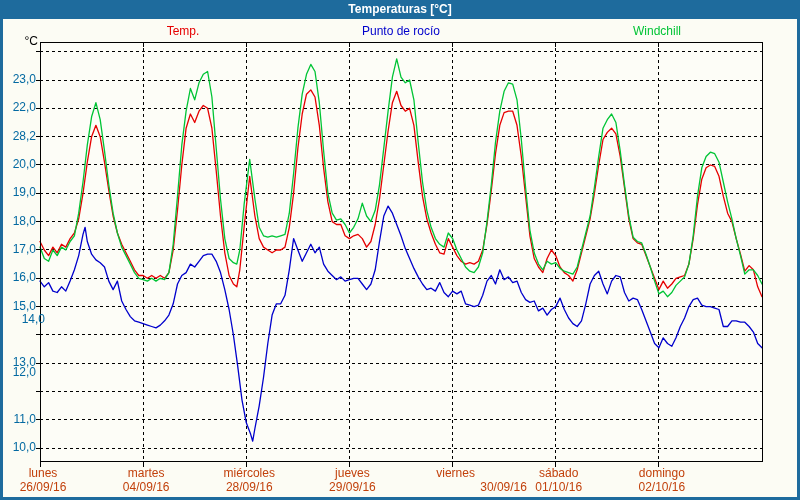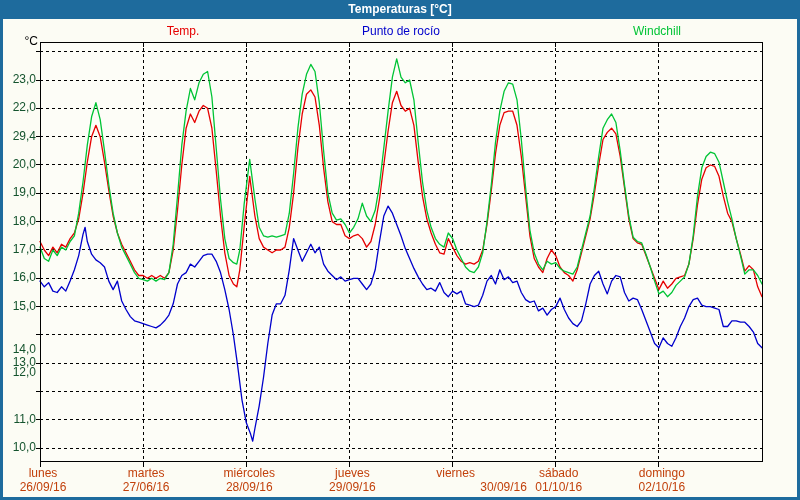--- a/index.html
+++ b/index.html
@@ -14,21 +14,21 @@
     background:#1e6b9d; color:#ffffff; font-size:12px; font-weight:bold;
     text-align:center; line-height:19px;
   }
   .legend-item{
     position:absolute; top:24px; height:14px; font-size:12px;
     transform:translateX(-50%); white-space:nowrap;
   }
   #chart-svg{position:absolute; left:-3px; top:0;}
   .ylab{
     position:absolute; width:33px; text-align:right; font-size:12px;
-    color:#14532d; height:13px; line-height:13px;
+    color:#0369a1; height:13px; line-height:13px;
   }
   .unit-label{
     position:absolute; left:5px; top:34px; width:30px; text-align:right;
     font-size:12px; color:#000;
   }
   .day-name,.day-date{
     position:absolute; transform:translateX(-50%); font-size:12px; color:#c2410c;
     white-space:nowrap; text-align:center; height:13px; line-height:13px;
   }
 </style>
@@ -99,36 +99,36 @@
       <line x1="658.8571428571429" y1="461" x2="658.8571428571429" y2="467" stroke="#000" stroke-width="1" shape-rendering="crispEdges"></line>
       <polyline points="40.0,241.5 44.3,250.0 48.6,255.6 52.9,247.1 57.2,252.8 61.5,244.3 65.8,247.1 70.1,238.6 74.4,233.0 78.7,218.8 83.0,193.3 87.3,162.2 91.6,136.7 95.9,125.3 100.2,136.7 104.5,162.2 108.8,190.5 113.1,216.0 117.4,233.0 121.7,244.3 126.0,252.8 130.3,261.3 134.5,269.8 138.8,275.5 143.1,275.5 147.4,278.3 151.7,275.5 156.0,278.3 160.3,275.5 164.6,278.3 168.9,272.6 173.2,250.0 177.5,210.3 181.8,165.0 186.1,128.2 190.4,114.0 194.7,122.5 199.0,111.2 203.3,105.5 207.6,108.3 211.9,128.2 216.2,170.7 220.5,216.0 224.8,252.8 229.1,275.5 233.4,284.0 236.8,286.8 239.8,269.8 244.1,227.3 249.7,176.3 254.9,216.0 259.2,238.6 263.5,247.1 267.8,250.0 272.1,252.8 276.4,250.0 280.7,250.0 285.0,247.1 289.3,227.3 293.6,193.3 297.9,148.0 302.2,114.0 306.5,94.2 310.8,89.9 315.0,97.0 319.3,125.3 323.6,167.8 327.9,201.8 332.2,221.6 336.5,224.5 340.8,224.5 345.1,235.8 349.4,238.6 353.7,235.8 358.0,234.4 362.3,238.6 366.6,247.1 370.9,241.5 375.2,224.5 379.5,199.0 383.8,165.0 388.1,131.0 392.4,102.7 396.7,91.3 401.0,105.5 405.3,111.2 409.6,108.3 413.9,125.3 418.2,162.2 422.5,196.2 426.8,218.8 431.1,233.0 435.4,244.3 439.7,252.8 444.0,254.2 448.3,238.6 452.6,247.1 456.9,255.6 461.2,261.3 465.5,264.1 469.8,262.7 474.1,264.1 478.4,261.3 482.7,250.0 487.0,224.5 491.3,190.5 495.5,153.7 499.8,125.3 504.1,112.6 508.4,111.2 512.7,111.2 517.0,125.3 521.3,156.5 525.6,196.2 529.9,235.8 534.2,258.5 538.5,267.0 542.8,272.6 547.1,258.5 551.4,250.0 555.7,255.6 560.0,267.0 564.3,272.6 568.6,275.5 572.9,281.1 577.2,269.8 581.5,252.8 585.8,235.8 590.1,218.8 594.4,193.3 598.7,165.0 603.0,139.5 607.3,132.4 611.6,128.2 615.9,133.8 620.2,156.5 624.5,187.7 628.8,218.8 633.1,238.6 637.4,242.9 641.7,244.3 646.0,255.6 650.3,267.0 654.6,278.3 658.9,289.6 663.2,281.1 667.5,288.2 671.8,284.0 676.0,278.3 680.3,276.9 684.6,275.5 688.9,264.1 693.2,238.6 697.5,204.7 701.8,179.2 706.1,167.8 710.4,165.0 714.7,166.4 719.0,176.3 723.3,196.2 727.6,213.2 731.9,221.6 736.2,238.6 740.5,254.2 744.8,271.2 749.1,265.6 753.4,269.8 757.7,286.8 762.0,296.7" fill="none" stroke="#e60000" stroke-width="1.3" stroke-linejoin="round" stroke-linecap="round"></polyline>
       <polyline points="40.0,281.1 44.3,286.8 48.6,282.6 52.9,291.1 57.2,292.5 61.5,286.8 65.8,291.1 70.1,281.1 74.4,269.8 78.7,255.6 83.0,234.4 85.1,227.3 87.3,241.5 91.6,254.2 95.9,259.9 100.2,262.7 104.5,267.0 108.8,281.1 113.1,289.6 117.4,281.1 121.7,301.0 126.0,309.5 130.3,316.6 134.5,320.8 138.8,322.2 143.1,323.6 147.4,325.1 151.7,326.5 156.0,327.9 160.3,325.1 164.6,320.8 168.9,315.1 173.2,303.8 177.5,284.0 181.8,275.5 186.1,272.6 190.4,264.1 194.7,267.0 199.0,261.3 203.3,255.6 207.6,254.2 211.9,254.2 216.2,261.3 220.5,272.6 224.8,289.6 229.1,309.5 233.4,335.0 237.7,366.1 242.0,400.1 246.3,422.8 250.6,434.1 252.7,441.2 254.9,428.5 259.2,405.8 263.5,377.5 267.8,343.5 272.1,315.1 276.4,303.8 280.7,303.8 285.0,295.3 289.3,269.8 293.6,238.6 297.9,250.0 302.2,261.3 306.5,252.8 310.8,244.3 315.0,252.8 319.3,247.1 323.6,264.1 327.9,271.2 332.2,275.5 336.5,279.7 340.8,276.9 345.1,281.1 349.4,279.7 353.7,278.3 358.0,278.3 362.3,284.0 366.6,289.6 370.9,284.0 375.2,269.8 379.5,241.5 383.8,216.0 388.1,206.1 392.4,213.2 396.7,224.5 401.0,235.8 405.3,248.6 409.6,258.5 413.9,268.4 418.2,276.9 422.5,284.0 426.8,289.6 431.1,288.2 435.4,291.1 439.7,282.6 444.0,292.5 448.3,296.7 452.6,291.1 456.9,293.9 461.2,291.1 465.5,303.8 469.8,305.2 474.1,306.6 478.4,305.2 482.7,295.3 487.0,281.1 491.3,275.5 495.5,284.0 499.8,269.8 504.1,279.7 508.4,276.9 512.7,282.6 517.0,281.1 521.3,292.5 525.6,299.6 529.9,302.4 534.2,301.0 538.5,310.9 542.8,308.1 547.1,315.1 551.4,309.5 555.7,306.6 560.0,298.1 564.3,309.5 568.6,318.0 572.9,323.6 577.2,326.5 581.5,320.8 585.8,303.8 590.1,284.0 594.4,275.5 598.7,271.2 603.0,284.0 607.3,293.9 611.6,281.1 615.9,275.5 620.2,276.9 624.5,292.5 628.8,301.0 633.1,298.1 637.4,299.6 641.7,309.5 646.0,320.8 650.3,332.1 654.6,343.5 658.9,347.7 663.2,337.8 667.5,343.5 671.8,346.3 676.0,337.8 680.3,326.5 684.6,318.0 688.9,306.6 693.2,299.6 697.5,298.1 701.8,305.2 706.1,306.6 710.4,306.6 714.7,308.1 719.0,309.5 723.3,326.5 727.6,326.5 731.9,320.8 736.2,320.8 740.5,322.2 744.8,322.2 749.1,326.5 753.4,332.1 757.7,343.5 762.0,347.7" fill="none" stroke="#0000cc" stroke-width="1.3" stroke-linejoin="round" stroke-linecap="round"></polyline>
       <polyline points="40.0,247.1 44.3,258.5 48.6,261.3 52.9,250.0 57.2,255.6 61.5,247.1 65.8,250.0 70.1,241.5 74.4,235.8 78.7,213.2 83.0,182.0 87.3,145.2 91.6,116.8 95.9,102.7 100.2,119.7 104.5,150.8 108.8,184.8 113.1,213.2 117.4,233.0 121.7,247.1 126.0,255.6 130.3,264.1 134.5,272.6 138.8,278.3 143.1,279.7 147.4,281.1 151.7,278.3 156.0,281.1 160.3,278.3 164.6,279.7 168.9,272.6 173.2,244.3 177.5,196.2 181.8,145.2 186.1,111.2 190.4,88.5 194.7,99.8 199.0,82.8 203.3,74.3 207.6,71.5 211.9,97.0 216.2,148.0 220.5,199.0 224.8,238.6 229.1,258.5 233.4,262.7 236.8,264.1 239.8,250.0 244.1,204.7 249.7,159.3 254.9,199.0 259.2,227.3 263.5,235.8 267.8,237.2 272.1,235.8 276.4,237.2 280.7,235.8 285.0,234.4 289.3,213.2 293.6,173.5 297.9,128.2 302.2,94.2 306.5,74.3 310.8,64.4 315.0,71.5 319.3,102.7 323.6,150.8 327.9,193.3 332.2,213.2 336.5,220.2 340.8,218.8 345.1,224.5 349.4,233.0 353.7,227.3 358.0,218.8 362.3,203.2 366.6,216.0 370.9,221.6 375.2,210.3 379.5,184.8 383.8,148.0 388.1,111.2 392.4,77.2 396.7,58.8 401.0,77.2 405.3,82.8 409.6,80.0 413.9,99.8 418.2,142.3 422.5,182.0 426.8,210.3 431.1,227.3 435.4,238.6 439.7,244.3 444.0,247.1 448.3,233.0 452.6,238.6 456.9,250.0 461.2,258.5 465.5,267.0 469.8,271.2 474.1,272.6 478.4,267.0 482.7,252.8 487.0,221.6 491.3,184.8 495.5,142.3 499.8,111.2 504.1,91.3 508.4,82.8 512.7,84.2 517.0,99.8 521.3,139.5 525.6,187.7 529.9,230.1 534.2,252.8 538.5,264.1 542.8,269.8 547.1,261.3 551.4,264.1 555.7,262.7 560.0,268.4 564.3,271.2 568.6,272.6 572.9,274.1 577.2,267.0 581.5,250.0 585.8,233.0 590.1,216.0 594.4,187.7 598.7,156.5 603.0,128.2 607.3,119.7 611.6,114.0 615.9,122.5 620.2,150.8 624.5,184.8 628.8,216.0 633.1,237.2 637.4,241.5 641.7,242.9 646.0,254.2 650.3,267.0 654.6,281.1 658.9,293.9 663.2,291.1 667.5,296.7 671.8,292.5 676.0,285.4 680.3,281.1 684.6,276.9 688.9,264.1 693.2,235.8 697.5,196.2 701.8,167.8 706.1,156.5 710.4,152.2 714.7,153.7 719.0,162.2 723.3,182.0 727.6,201.8 731.9,218.8 736.2,238.6 740.5,255.6 744.8,274.1 749.1,269.8 753.4,269.8 757.7,275.5 762.0,284.0" fill="none" stroke="#00c435" stroke-width="1.3" stroke-linejoin="round" stroke-linecap="round"></polyline>
       <rect x="40" y="42" width="722" height="419" fill="none" stroke="#000" stroke-width="1" shape-rendering="crispEdges"></rect>
     </svg>
 
   <div id="axis-labels">
       <div class="ylab" style="left: 0px; top: 73px;">23,0</div>
       <div class="ylab" style="left: 0px; top: 101.33px;">22,0</div>
-      <div class="ylab" style="left: 0px; top: 129.66px;">29,4</div>
+      <div class="ylab" style="left: 0px; top: 129.66px;">28,2</div>
       <div class="ylab" style="left: 0px; top: 157.99px;">20,0</div>
       <div class="ylab" style="left: 0px; top: 186.32px;">19,0</div>
       <div class="ylab" style="left: 0px; top: 214.65px;">18,0</div>
       <div class="ylab" style="left: 0px; top: 242.98px;">17,0</div>
       <div class="ylab" style="left: 0px; top: 271.31px;">16,0</div>
       <div class="ylab" style="left: 0px; top: 299.64px;">15,0</div>
-      <div class="ylab" style="left: 0px; top: 343px;">14,0</div>
+      <div class="ylab" style="left: 0px; top: 313px; padding-left: 9px;">14,0</div>
       <div class="ylab" style="left: 0px; top: 356.3px;">13,0</div>
       <div class="ylab" style="left: 0px; top: 366px;">12,0</div>
       <div class="ylab" style="left: 0px; top: 412.96px;">11,0</div>
       <div class="ylab" style="left: 0px; top: 441.29px;">10,0</div>
       <div class="day-name" style="left: 40px; top: 467px;">lunes</div>
       <div class="day-date" style="left: 40px; top: 481px;">26/09/16</div>
       <div class="day-name" style="left: 143.143px; top: 467px;">martes</div>
-      <div class="day-date" style="left: 143.143px; top: 481px;">27/06/16</div>
+      <div class="day-date" style="left: 143.143px; top: 481px;">04/09/16</div>
       <div class="day-name" style="left: 246.286px; top: 467px;">miércoles</div>
       <div class="day-date" style="left: 246.286px; top: 481px;">28/09/16</div>
       <div class="day-name" style="left: 349.429px; top: 467px;">jueves</div>
       <div class="day-date" style="left: 349.429px; top: 481px;">29/09/16</div>
       <div class="day-name" style="left: 452.571px; top: 467px;">viernes</div>
       <div class="day-date" style="left: 452.571px; top: 481px; margin-left: 48px;">30/09/16</div>
       <div class="day-name" style="left: 555.714px; top: 467px;">sábado</div>
       <div class="day-date" style="left: 555.714px; top: 481px;">01/10/16</div>
       <div class="day-name" style="left: 658.857px; top: 467px;">domingo</div>
       <div class="day-date" style="left: 658.857px; top: 481px;">02/10/16</div>

